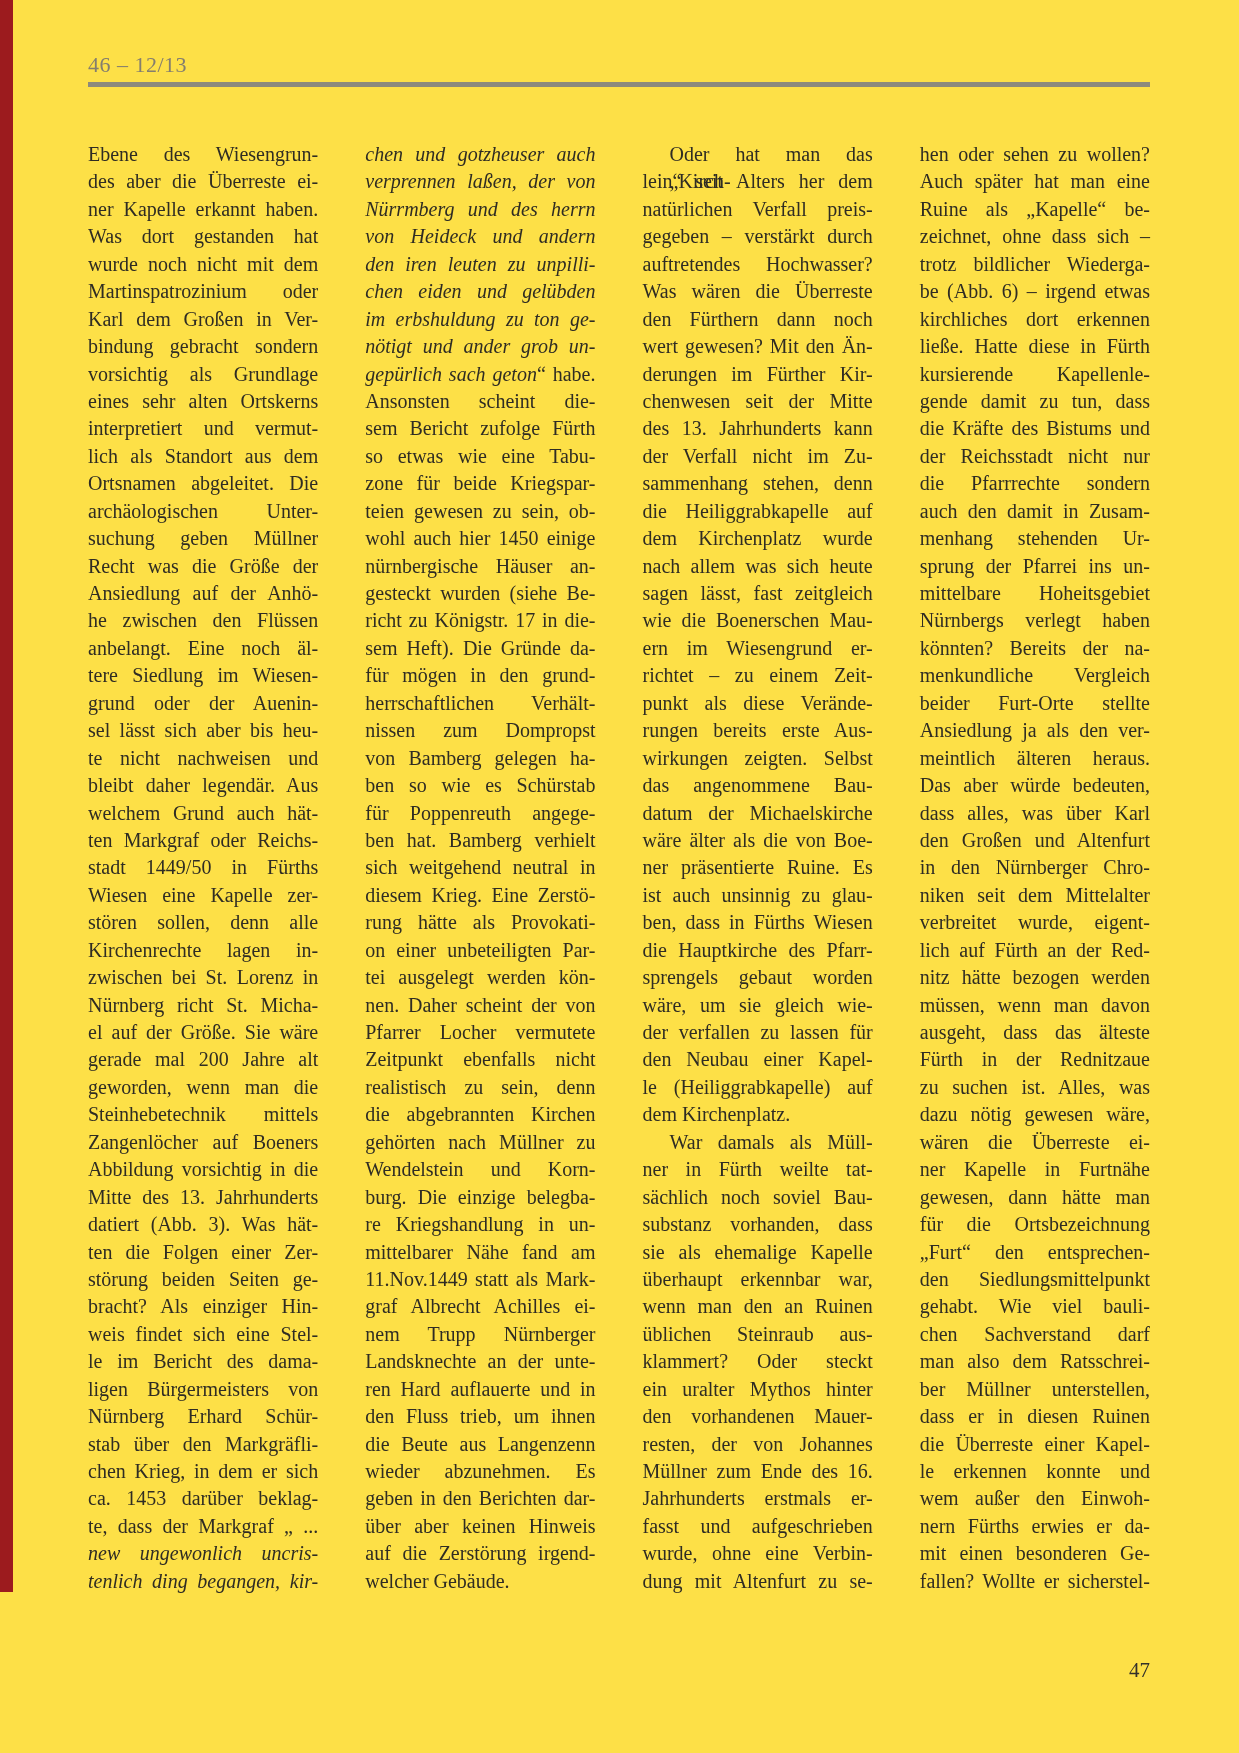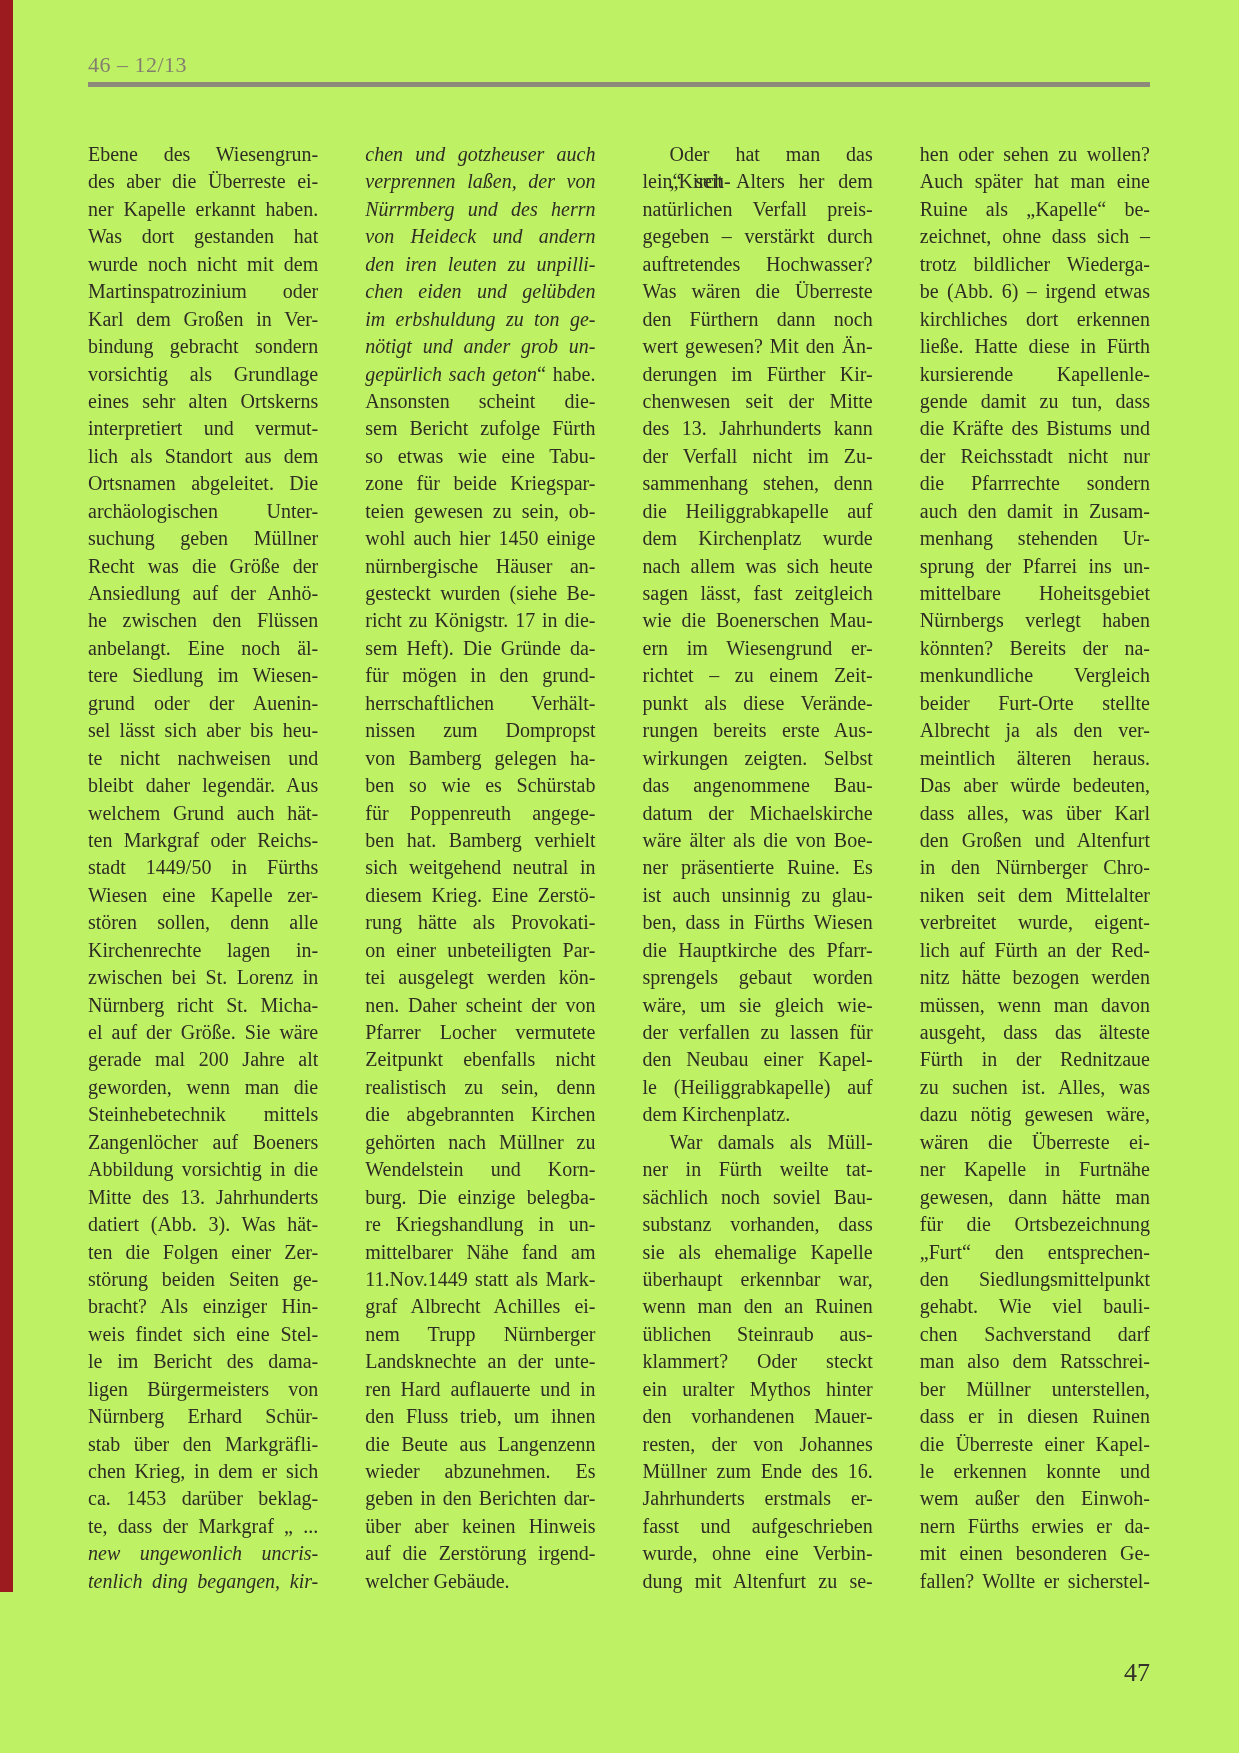--- a/index.html
+++ b/index.html
@@ -1,38 +1,38 @@
 <!DOCTYPE html>
 <html lang="de"><head>
 <meta charset="utf-8">
 <style>
   html,body{margin:0;padding:0;background:#fcfadb;}
   .page{
-    position:relative;width:1239px;height:1753px;background:#bef264;
+    position:relative;width:1239px;height:1753px;background:#fde047;
     font-family:"Liberation Serif","DejaVu Serif",serif;color:#2f2c23;overflow:hidden;
   }
   .stripe{position:absolute;left:0;top:0;width:13px;height:1592px;background:#9c1b1e;}
   .issue{position:absolute;left:88px;top:52px;font-size:22px;color:#847e6e;letter-spacing:0.5px;}
   .brand{position:absolute;left:936px;top:44px;height:44px;display:flex;align-items:flex-end;}
   .logo{position:relative;width:22px;height:40px;margin-right:20px;display:inline-block;}
   .logo .crown{position:absolute;left:1px;top:2px;width:20px;height:20px;border-radius:50%;
     background:radial-gradient(circle at 42% 38%, #7aa6da 0%, #3f6fb5 45%, #4f9a55 72%, #2e6e3a 100%);}
   .logo .trunk{position:absolute;left:9px;top:20px;width:4px;height:16px;background:#7a6a4a;}
   .brandlabel{font-size:24px;color:#847e6e;letter-spacing:0.5px;line-height:1;padding-bottom:4px;}
   .rule{position:absolute;left:88px;top:82px;width:1062px;height:5px;background:#8d8a7c;}
   .columns{position:absolute;left:88px;top:141px;width:1062px;display:flex;gap:47px;}
   .column{width:243px;}
   .line{
     height:27.45px;line-height:27.45px;font-size:20px;
     text-align:justify;text-align-last:justify;white-space:normal;overflow:visible;
   }
   .line.para-end{text-align-last:left;}
   .line.indent{padding-left:27px;}
   .it{font-style:italic;}
-  .pagenum{position:absolute;left:88px;top:1658px;width:1062px;text-align:right;font-size:26px;color:#33312a;}
+  .pagenum{position:absolute;left:88px;top:1658px;width:1062px;text-align:right;font-size:21px;color:#33312a;}
 </style>
 </head>
 <body>
 
 <div class="page">
   <div class="stripe"></div>
 
   <div class="issue">46 – 12/13</div>
 
 
@@ -219,21 +219,21 @@
         <div class="line"><span>der Reichsstadt nicht nur</span></div>
         <div class="line"><span>die Pfarrrechte sondern</span></div>
         <div class="line"><span>auch den damit in Zusam-</span></div>
         <div class="line"><span>menhang stehenden Ur-</span></div>
         <div class="line"><span>sprung der Pfarrei ins un-</span></div>
         <div class="line"><span>mittelbare Hoheitsgebiet</span></div>
         <div class="line"><span>Nürnbergs verlegt haben</span></div>
         <div class="line"><span>könnten? Bereits der na-</span></div>
         <div class="line"><span>menkundliche Vergleich</span></div>
         <div class="line"><span>beider Furt-Orte stellte</span></div>
-        <div class="line"><span>Albrecht ja als den ver-</span></div>
+        <div class="line"><span>Ansiedlung ja als den ver-</span></div>
         <div class="line"><span>meintlich älteren heraus.</span></div>
         <div class="line"><span>Das aber würde bedeuten,</span></div>
         <div class="line"><span>dass alles, was über Karl</span></div>
         <div class="line"><span>den Großen und Altenfurt</span></div>
         <div class="line"><span>in den Nürnberger Chro-</span></div>
         <div class="line"><span>niken seit dem Mittelalter</span></div>
         <div class="line"><span>verbreitet wurde, eigent-</span></div>
         <div class="line"><span>lich auf Fürth an der Red-</span></div>
         <div class="line"><span>nitz hätte bezogen werden</span></div>
         <div class="line"><span>müssen, wenn man davon</span></div>

